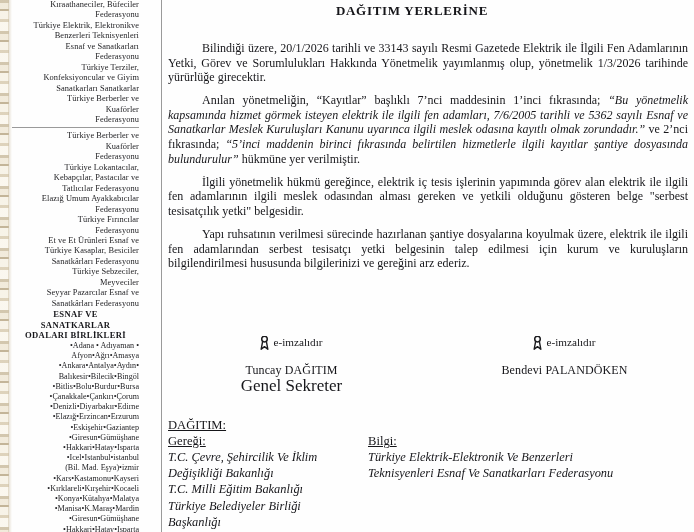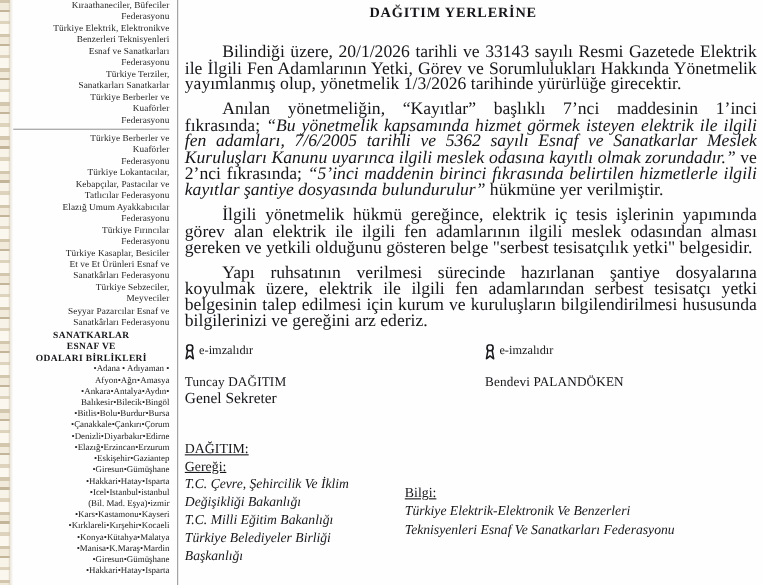--- a/index.html
+++ b/index.html
@@ -43,21 +43,21 @@
     background: linear-gradient(90deg, rgba(205,192,166,.55), rgba(255,255,255,0));
   }
 
   
   .sidebar {
     position: absolute;
     left: 12px; top: 0;
     width: 150px;
     height: 532px;
     text-align: right;
-    padding-right: 7px;
+    padding-right: 22px;
     box-sizing: border-box;
     border-right: 1px solid #9a9a9a;
   }
   .sidebar .sb-line {
     font-size: 8.4px;
     line-height: 10.45px;
     letter-spacing: .01em;
     color: #1d1d20;
     white-space: nowrap;
   }
@@ -90,65 +90,65 @@
     box-sizing: border-box;
   }
   .doc-title {
     text-align: center;
     font-weight: 700;
     font-size: 13px;
     letter-spacing: .055em;
     margin: 3px 36px 0 0;
   }
   .para {
-    font-size: 16px;
+    font-size: 12px;
     line-height: 14.6px;
     text-align: justify;
     text-justify: inter-word;
     margin: 0 4px 0 0;
     text-indent: 34px;
     hyphens: none;
   }
   .para + .para { margin-top: 8.5px; }
   .it { font-style: italic; }
 
   
   .sign-row {
     position: absolute;
     left: 168px;
     top: 312px;
     width: 520px;
     display: flex;
   }
   .sign-col {
     flex: 1 1 0;
-    text-align: left;
+    text-align: center;
     font-size: 11.4px;
     line-height: 15px;
+    margin-top: 23px;
   }
   .sign-col.left { padding-right: 26px; }
   .esig {
     display: inline-flex;
     align-items: center;
     gap: 4px;
     font-size: 11.2px;
     margin-bottom: 13px;
   }
   .esig-icon { display: inline-block; width: 9px; height: 14px; }
   .sign-name { font-size: 12px; letter-spacing: .01em; }
-  .sign-role { font-size: 14px; }
+  .sign-role { font-size: 17px; }
 
   
   .dist {
     position: absolute;
     left: 168px;
-    top: 400px;
+    top: 417px;
     width: 522px;
     display: flex;
-    align-items: center;
   }
   .dist-left { width: 200px; }
   .dist-right { width: 322px; }
   .dist-head {
     font-size: 12.6px;
     line-height: 16px;
     text-decoration: underline;
     text-underline-offset: 1px;
   }
   .dist-line {
@@ -167,50 +167,51 @@
 
   <div class="sidebar">
     <div class="sb-group">
       <div class="sb-line">Kıraathaneciler, Büfeciler</div>
       <div class="sb-line">Federasyonu</div>
       <div class="sb-line">Türkiye Elektrik, Elektronikve</div>
       <div class="sb-line">Benzerleri Teknisyenleri</div>
       <div class="sb-line">Esnaf ve Sanatkarları</div>
       <div class="sb-line">Federasyonu</div>
       <div class="sb-line">Türkiye Terziler,</div>
+      <div class="sb-line">Konfeksiyoncular ve Giyim</div>
       <div class="sb-line">Sanatkarları Sanatkarlar</div>
       <div class="sb-line">Türkiye Berberler ve</div>
       <div class="sb-line">Kuaförler</div>
       <div class="sb-line">Federasyonu</div>
     </div>
 
     <div class="sb-rule"></div>
 
     <div class="sb-group">
       <div class="sb-line">Türkiye Berberler ve</div>
       <div class="sb-line">Kuaförler</div>
       <div class="sb-line">Federasyonu</div>
       <div class="sb-line">Türkiye Lokantacılar,</div>
       <div class="sb-line">Kebapçılar, Pastacılar ve</div>
       <div class="sb-line">Tatlıcılar Federasyonu</div>
       <div class="sb-line">Elazığ Umum  Ayakkabıcılar</div>
       <div class="sb-line">Federasyonu</div>
       <div class="sb-line">Türkiye Fırıncılar</div>
       <div class="sb-line">Federasyonu</div>
+      <div class="sb-line">Et ve Et Ürünleri Esnaf ve</div>
       <div class="sb-line">Türkiye Kasaplar, Besiciler</div>
-      <div class="sb-line">Et ve Et Ürünleri Esnaf ve</div>
       <div class="sb-line">Sanatkârları Federasyonu</div>
       <div class="sb-line">Türkiye Sebzeciler,</div>
       <div class="sb-line">Meyveciler</div>
       <div class="sb-line">Seyyar Pazarcılar Esnaf ve</div>
       <div class="sb-line">Sanatkârları Federasyonu</div>
     </div>
 
+    <div class="sb-heading">ESNAF  VE</div>
     <div class="sb-heading">SANATKARLAR</div>
-    <div class="sb-heading">ESNAF  VE</div>
     <div class="sb-heading">ODALARI  BİRLİKLERİ</div>
 
     <div class="sb-group">
       <div class="sb-cities">•Adana •  Adıyaman •</div>
       <div class="sb-cities">Afyon•Ağrı•Amasya</div>
       <div class="sb-cities">•Ankara•Antalya•Aydın•</div>
       <div class="sb-cities">Balıkesir•Bilecik•Bingöl</div>
       <div class="sb-cities">•Bitlis•Bolu•Burdur•Bursa</div>
       <div class="sb-cities">•Çanakkale•Çankırı•Çorum</div>
       <div class="sb-cities">•Denizli•Diyarbakır•Edirne</div>

